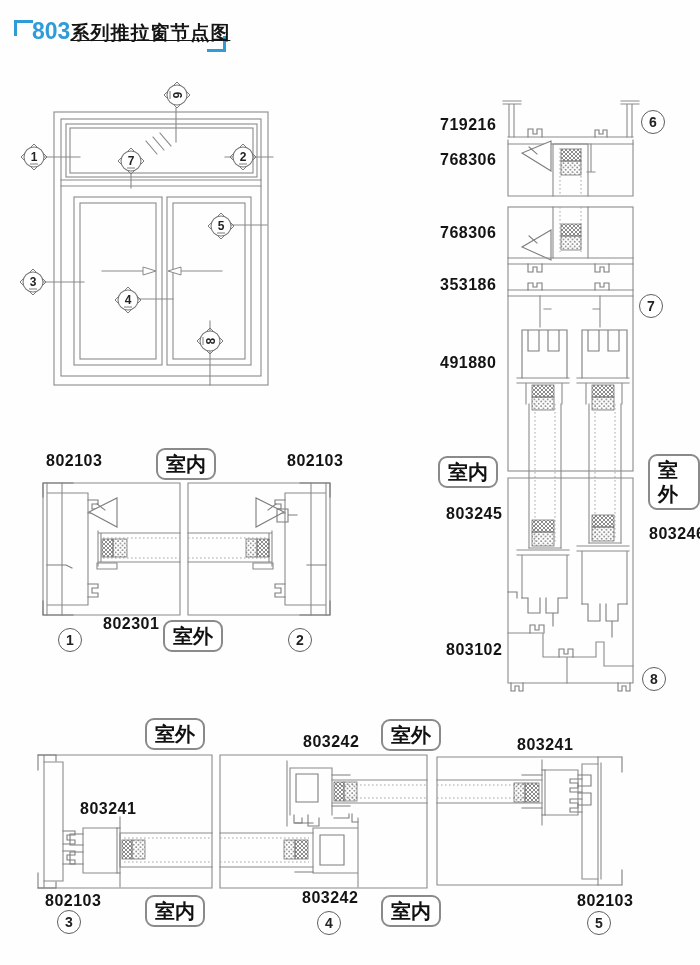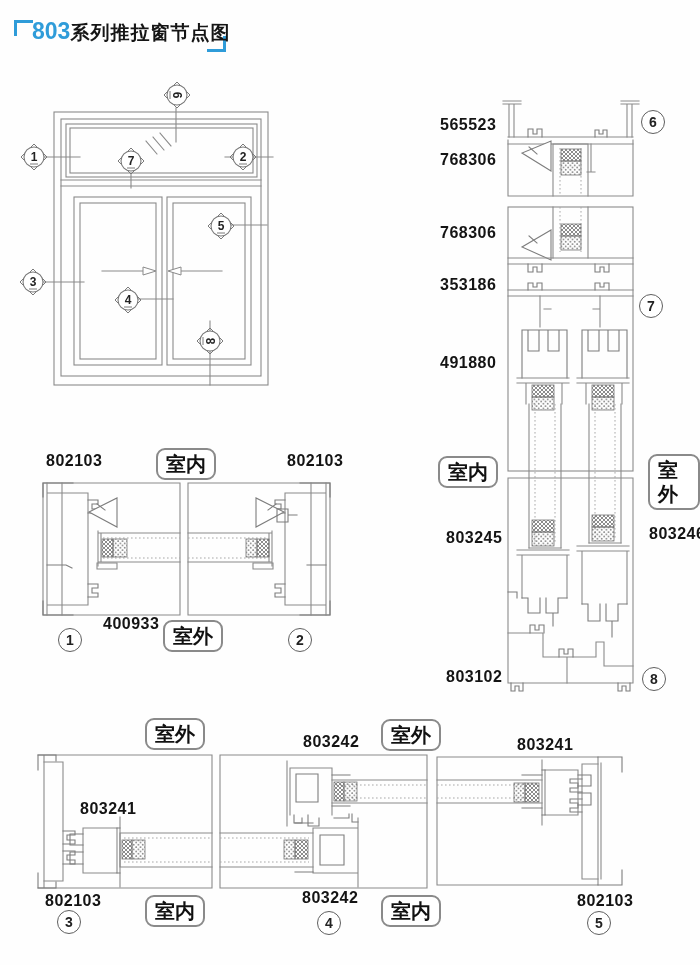--- a/index.html
+++ b/index.html
@@ -20,21 +20,21 @@
   .circ{position:absolute;width:22px;height:22px;border:1.5px solid #5f5f5f;border-radius:50%;
         background:#fff;font:bold 14px "Liberation Sans",sans-serif;color:#222;
         display:flex;align-items:center;justify-content:center;}
   .title-wrap{position:absolute;left:14px;top:16px;}
   .corner-tl{position:absolute;left:0px;top:4px;width:16px;height:13px;
              border-left:3px solid var(--blue);border-top:3px solid var(--blue);}
   .corner-br{position:absolute;left:193px;top:20px;width:16px;height:13px;
              border-right:3px solid var(--blue);border-bottom:3px solid var(--blue);}
   .title-text{position:absolute;left:18px;top:2px;white-space:nowrap;}
   .t-series{font:bold 23px "Liberation Sans",sans-serif;color:var(--blue);margin-top:16px;}
-  .t-rest{font:bold 19px "Liberation Sans",sans-serif;color:#151515;letter-spacing:1px;}
+  .t-rest{font:bold 19px "Liberation Sans",sans-serif;color:#151515;letter-spacing:1px;text-decoration:underline;}
 </style>
 </head>
 <body>
 
 <div class="page" style="--blue:#2f9cd9">
 
 <svg width="700" height="965" viewBox="0 0 700 965">
   <defs>
     <pattern id="xh" patternUnits="userSpaceOnUse" width="4" height="4">
       <path d="M0,0 L4,4 M4,0 L0,4" stroke="#5a5a5a" stroke-width="0.7"></path>
@@ -243,31 +243,31 @@
 </svg>
 
 <div class="title-wrap">
   <span class="corner-tl"></span>
   <span class="corner-br"></span>
   <span class="title-text">
     <span class="t-series">803</span><span class="t-rest">系列推拉窗节点图</span>
   </span>
 </div>
 
-<div class="pn" style="left:440px;top:116px">565523</div>
+<div class="pn" style="left:440px;top:116px">719216</div>
 <div class="pn" style="left:440px;top:151px">768306</div>
 <div class="pn" style="left:440px;top:224px">768306</div>
 <div class="pn" style="left:440px;top:276px">353186</div>
 <div class="pn" style="left:440px;top:354px">491880</div>
-<div class="pn" style="left:446px;top:529px">803245</div>
+<div class="pn" style="left:446px;top:505px">803245</div>
 <div class="pn" style="left:649px;top:525px">803246</div>
-<div class="pn" style="left:446px;top:668px">803102</div>
+<div class="pn" style="left:446px;top:641px">803102</div>
 <div class="pn" style="left:46px;top:452px">802103</div>
 <div class="pn" style="left:287px;top:452px">802103</div>
-<div class="pn" style="left:103px;top:615px">400933</div>
+<div class="pn" style="left:103px;top:615px">802301</div>
 <div class="pn" style="left:45px;top:892px">802103</div>
 <div class="pn" style="left:80px;top:800px">803241</div>
 <div class="pn" style="left:303px;top:733px">803242</div>
 <div class="pn" style="left:302px;top:889px">803242</div>
 <div class="pn" style="left:517px;top:736px">803241</div>
 <div class="pn" style="left:577px;top:892px">802103</div>
 
 <div class="room" style="left:156px;top:448px">室内</div>
 <div class="room" style="left:163px;top:620px">室外</div>
 <div class="room" style="left:438px;top:456px">室内</div>

